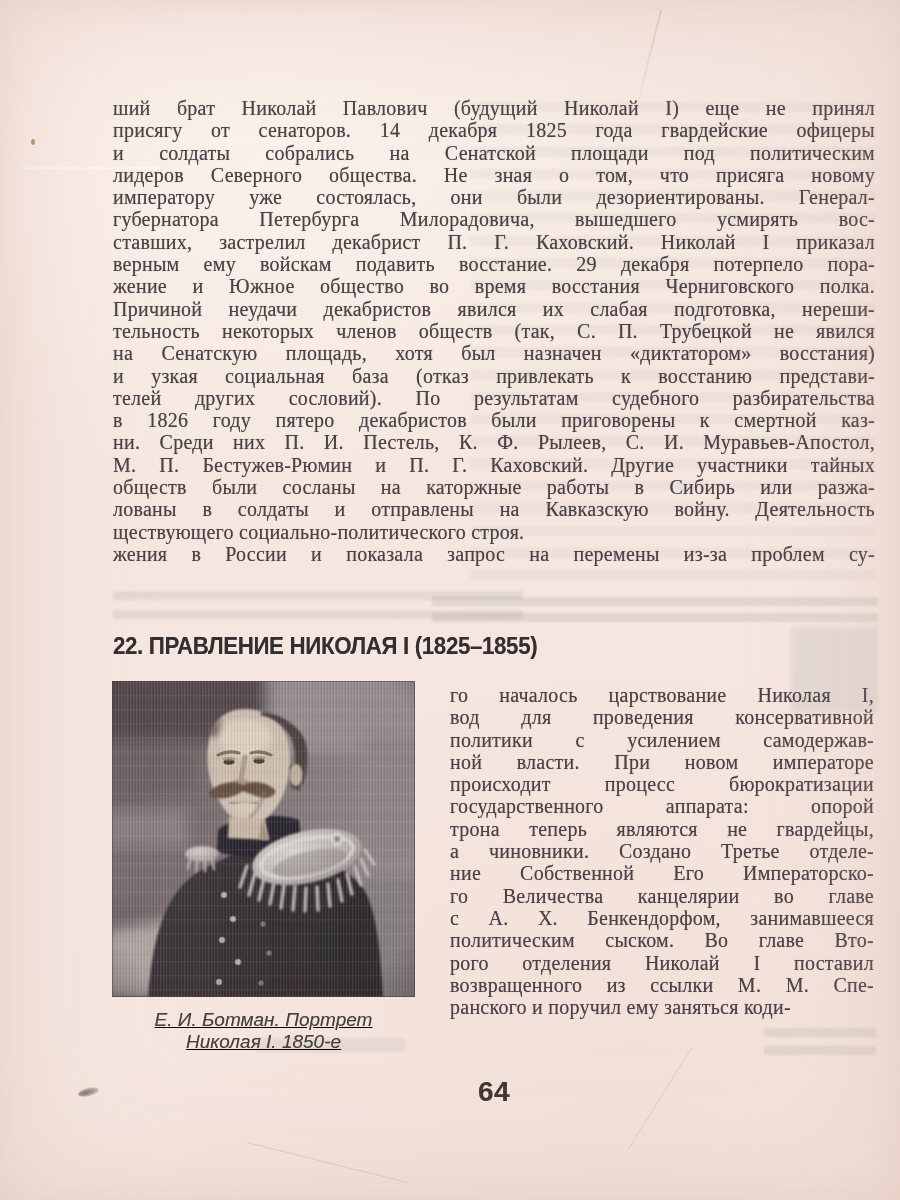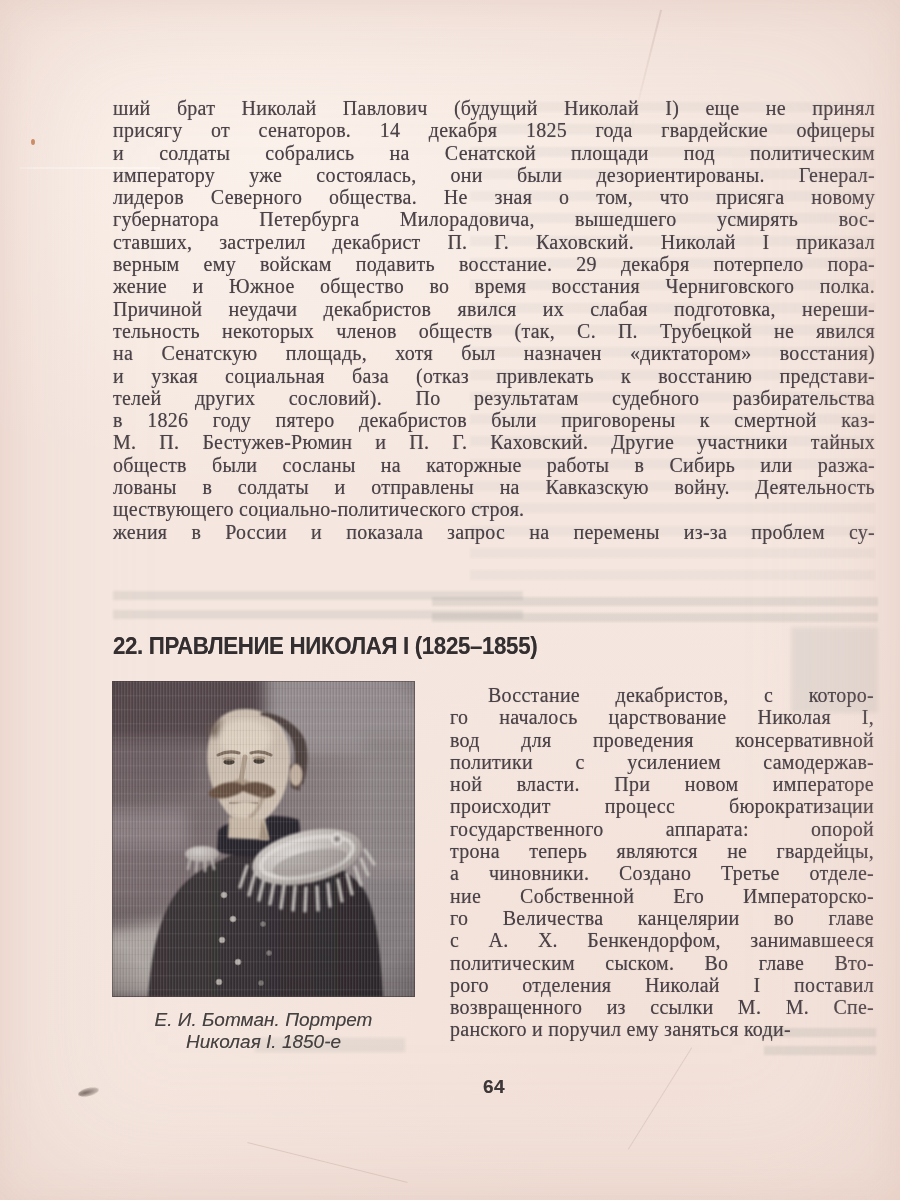--- a/index.html
+++ b/index.html
@@ -35,34 +35,34 @@
   .heading {
     position:absolute; left:113px; top:633px; margin:0;
     font-family:"Liberation Sans", "DejaVu Sans", sans-serif;
     font-weight:700; font-size:24px; line-height:26px;
     letter-spacing:-.4px; color: var(--heading_ink, #332e30);
     transform: scaleX(.93); transform-origin:left center;
     text-shadow: 0 0 .6px rgba(51,46,48,.5);
     white-space:nowrap;
   }
   
-  figure { position:absolute; left:112px; top:681px; margin:0; width:303px; }
+  figure { position:absolute; left:112px; top:681px; margin:0; width:303px;text-decoration:underline; }
   figure svg { display:block; width:303px; height:316px; }
   figcaption {
     width:303px; text-align:center; padding-top:12px;
     font-family:"Liberation Sans", "DejaVu Sans", sans-serif;
     font-style:italic; font-size:19px; line-height:22px;
     color: var(--caption_ink, #454140);
     text-shadow: 0 0 .6px rgba(69,65,64,.45);
   }
   
   .pagenum {
     position:absolute; left:113px; top:1076px; width:762px; text-align:center;
     font-family:"Liberation Sans", "DejaVu Sans", sans-serif;
-    font-weight:700; font-size:19px; letter-spacing:.5px;
+    font-weight:700; font-size:28px; letter-spacing:.5px;
     color: var(--page_number_ink, #3b3637);
     text-shadow:0 0 .6px rgba(59,54,55,.5);
   }
   
   .ghost { position:absolute; pointer-events:none; }
   .g-band-heading { left:791px; top:627px; width:87px; height:86px;
     background:#c8c3be; opacity:.36; filter:blur(2px); }
   .g-lines-above-heading { left:432px; top:597px; width:446px; height:27px; filter:blur(1.2px);
     background:repeating-linear-gradient(180deg, rgba(125,135,124,.16) 0 9px, rgba(0,0,0,0) 9px 16px); }
   .g-lines-under-para { left:113px; top:591px; width:410px; height:36px; filter:blur(1.3px);
@@ -102,32 +102,33 @@
   <div class="ghost speck"></div>
   <div class="ghost crease-top"></div>
   <div class="ghost scratch1"></div>
   <div class="ghost scratch2"></div>
   <div class="ghost scratch3"></div>
 
   <div class="para para1">
       <div class="jline">ший брат Николай Павлович (будущий Николай I) еще не принял</div>
       <div class="jline">присягу от сенаторов. 14 декабря 1825 года гвардейские офицеры</div>
       <div class="jline">и солдаты собрались на Сенатской площади под политическим</div>
+      <div class="jline">лидеров Северного общества. Не зная о том, что присяга новому</div>
       <div class="jline">императору уже состоялась, они были дезориентированы. Генерал-</div>
-      <div class="jline">лидеров Северного общества. Не зная о том, что присяга новому</div>
       <div class="jline">губернатора Петербурга Милорадовича, вышедшего усмирять вос-</div>
       <div class="jline">ставших, застрелил декабрист П. Г. Каховский. Николай I приказал</div>
       <div class="jline">верным ему войскам подавить восстание. 29 декабря потерпело пора-</div>
       <div class="jline">жение и Южное общество во время восстания Черниговского полка.</div>
       <div class="jline">Причиной неудачи декабристов явился их слабая подготовка, нереши-</div>
       <div class="jline">тельность некоторых членов обществ (так, С. П. Трубецкой не явился</div>
       <div class="jline">на Сенатскую площадь, хотя был назначен «диктатором» восстания)</div>
       <div class="jline">и узкая социальная база (отказ привлекать к восстанию представи-</div>
       <div class="jline">телей других сословий). По результатам судебного разбирательства</div>
       <div class="jline">в 1826 году пятеро декабристов были приговорены к смертной каз-</div>
+      <div class="jline">ни. Среди них П. И. Пестель, К. Ф. Рылеев, С. И. Муравьев-Апостол,</div>
       <div class="jline">М. П. Бестужев-Рюмин и П. Г. Каховский. Другие участники тайных</div>
       <div class="jline">обществ были сосланы на каторжные работы в Сибирь или разжа-</div>
       <div class="jline">лованы в солдаты и отправлены на Кавказскую войну. Деятельность</div>
       <div class="jline last">ществующего социально-политического строя.</div>
       <div class="jline">жения в России и показала запрос на перемены из-за проблем су-</div>
     </div>
 
   <h2 class="heading">22. ПРАВЛЕНИЕ НИКОЛАЯ I (1825–1855)</h2>
 
   <figure>
@@ -264,21 +265,20 @@
       <rect x="0" y="0" width="303" height="316" fill="url(#vign)"></rect>
       <rect x="0.5" y="0.5" width="302" height="315" fill="none" stroke="rgba(58,48,52,.45)" stroke-width="1"></rect>
     </svg>
     <figcaption>
       <div>Е. И. Ботман. Портрет</div>
       <div>Николая I. 1850-е</div>
     </figcaption>
   </figure>
 
   <div class="para para2">
-      <div class="jline indent">Восстание декабристов, с которо-</div>
       <div class="jline">го началось царствование Николая I,</div>
       <div class="jline">вод для проведения консервативной</div>
       <div class="jline">политики с усилением самодержав-</div>
       <div class="jline">ной власти. При новом императоре</div>
       <div class="jline">происходит процесс бюрократизации</div>
       <div class="jline">государственного аппарата: опорой</div>
       <div class="jline">трона теперь являются не гвардейцы,</div>
       <div class="jline">а чиновники. Создано Третье отделе-</div>
       <div class="jline">ние Собственной Его Императорско-</div>
       <div class="jline">го Величества канцелярии во главе</div>

